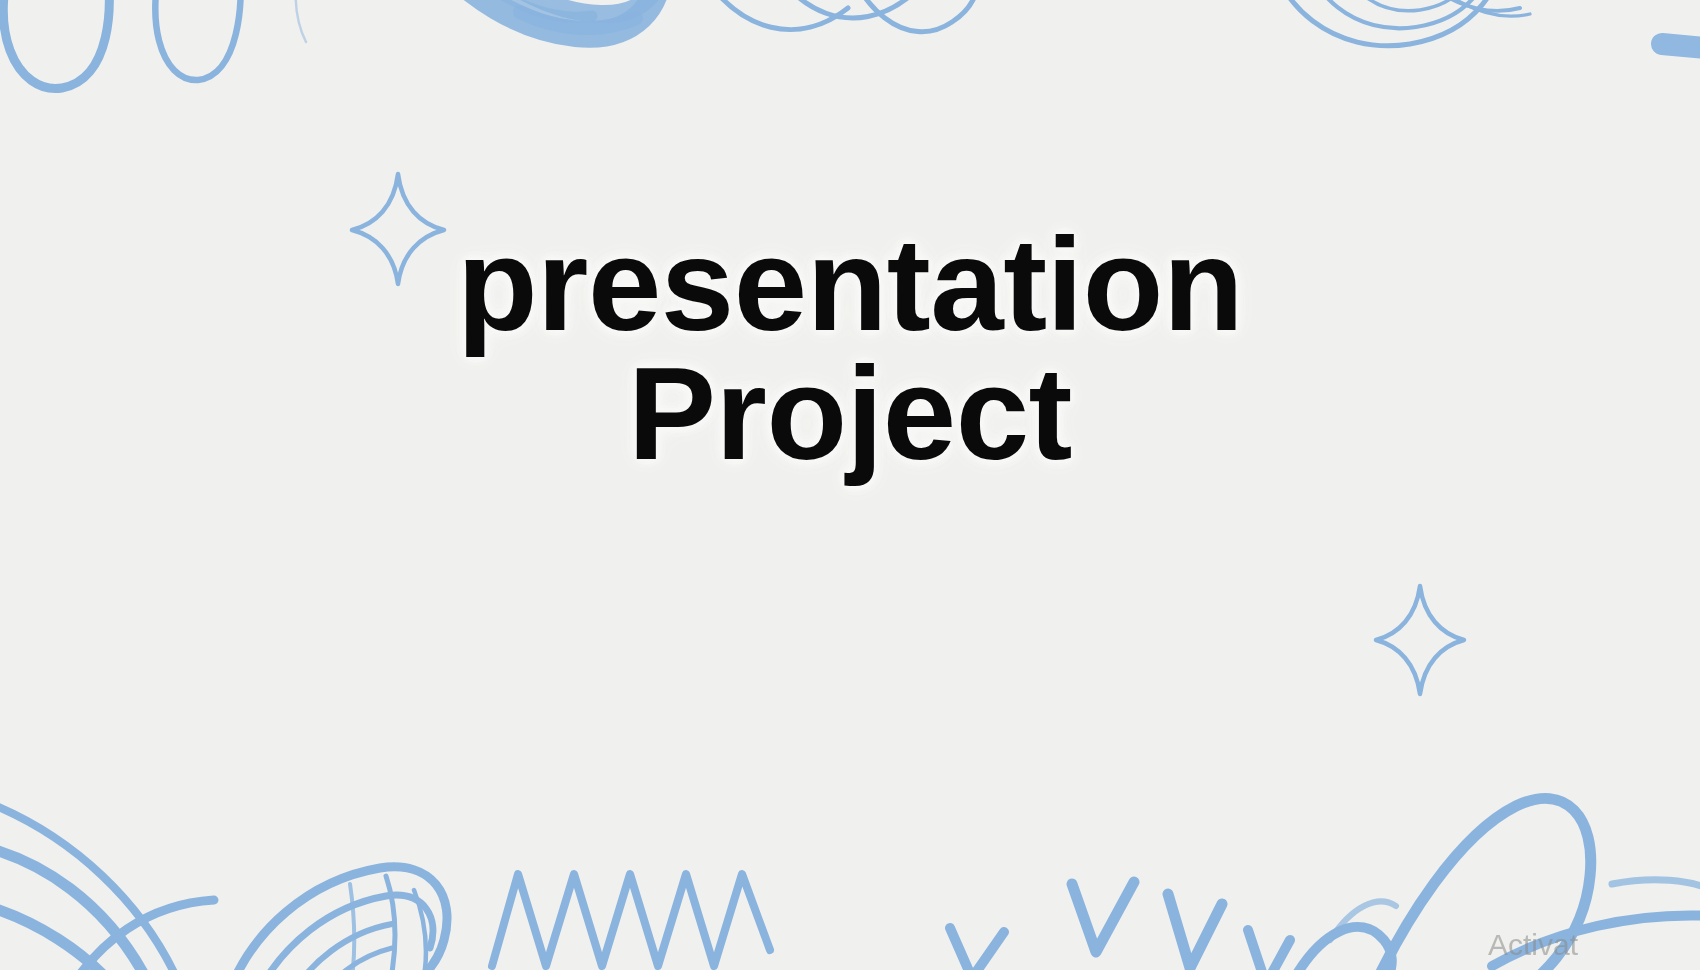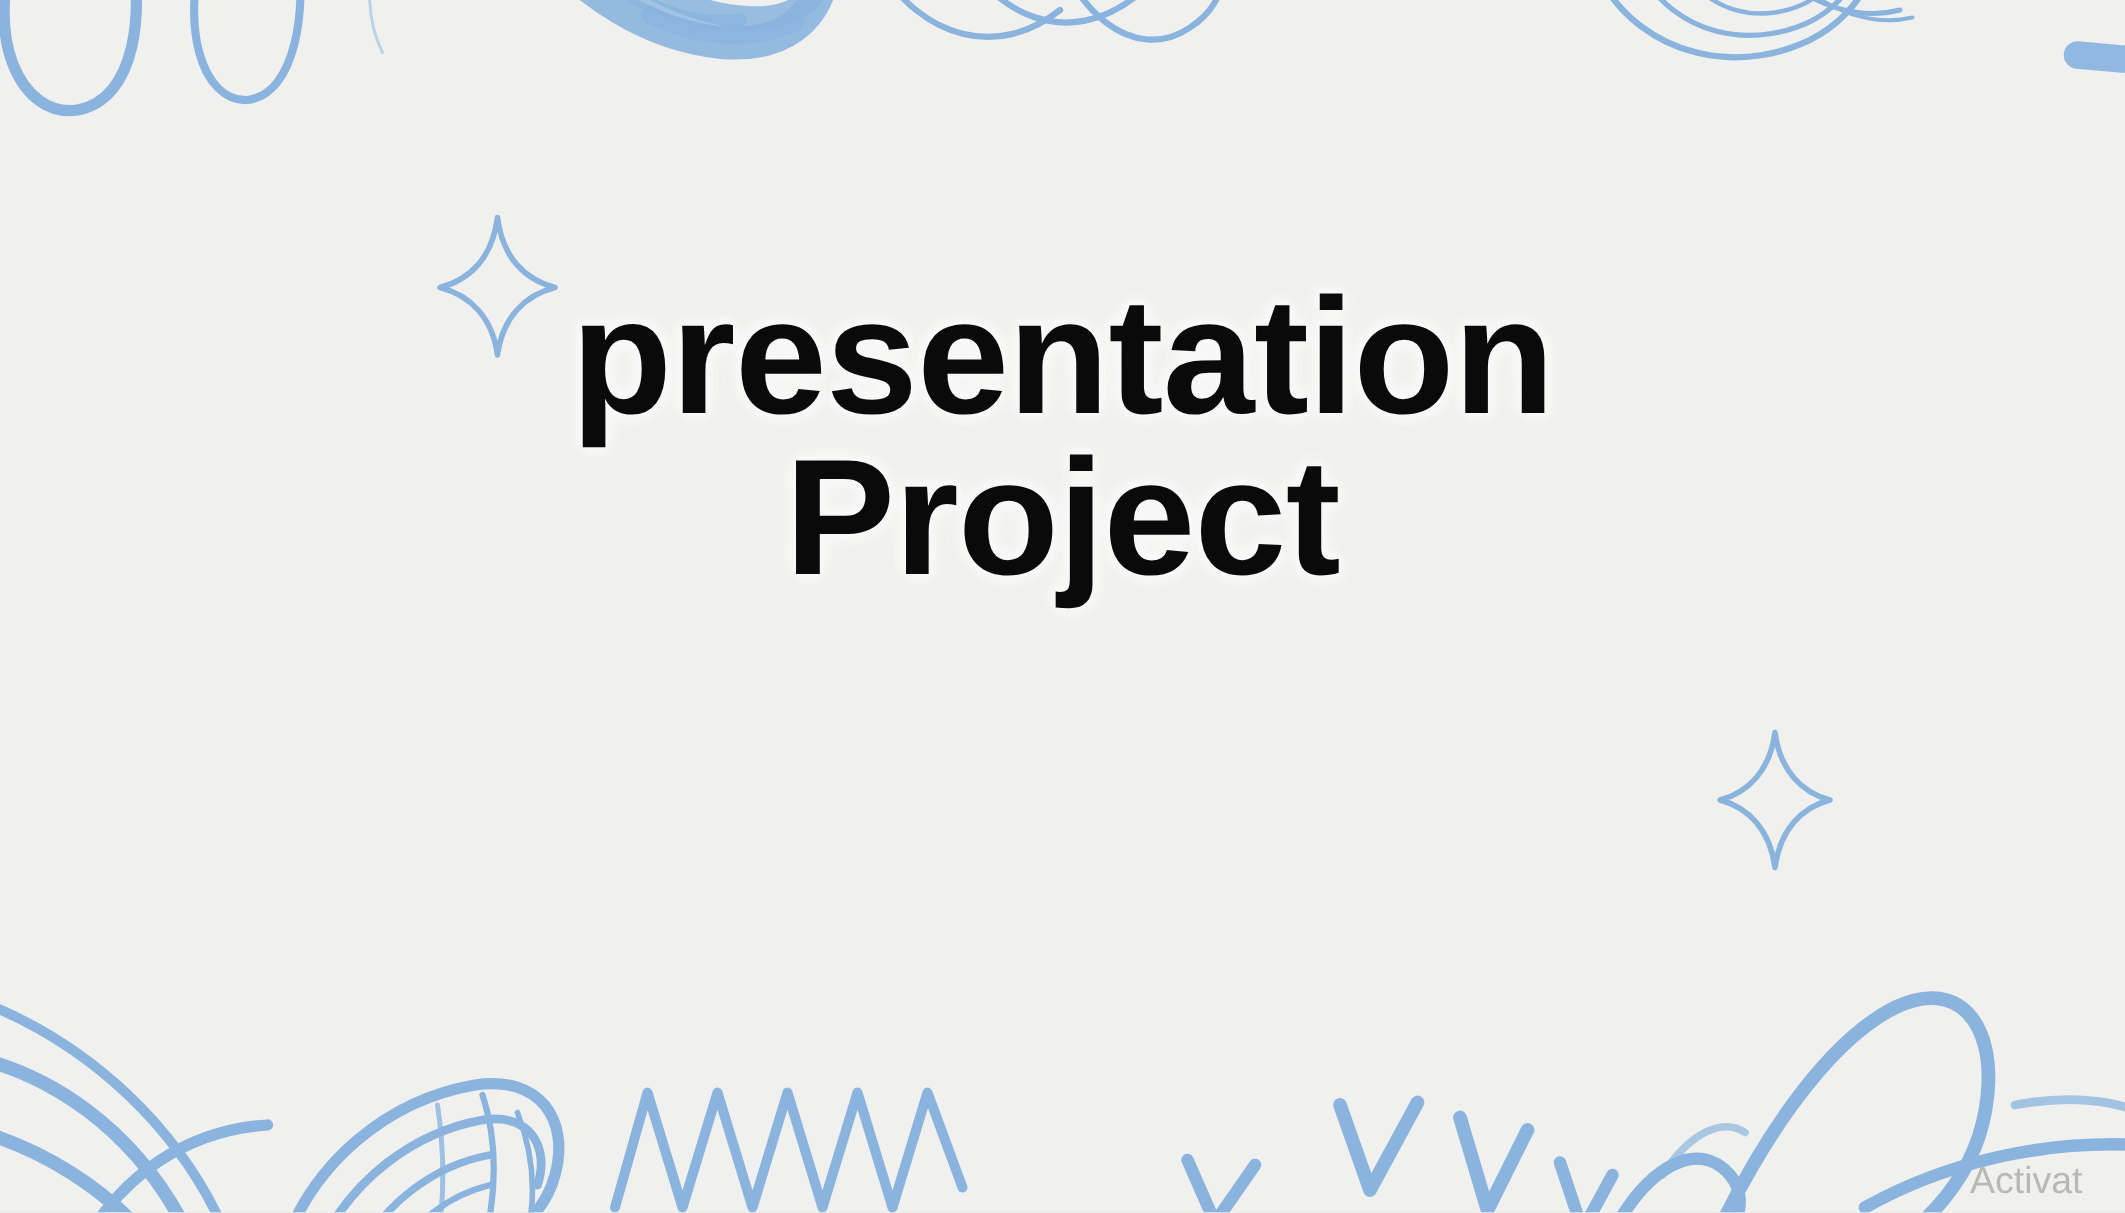--- a/index.html
+++ b/index.html
@@ -57,21 +57,21 @@
     font-size: 62px;
     font-weight: bold;
     color: rgba(170,170,165,0.40);
     letter-spacing: 2px;
     direction: rtl;
     z-index: 3;
     user-select: none;
   }
   .wm-activate {
     position: absolute;
-    left: 1576px;
+    left: 1488px;
     top: 928px;
     font-family: "Liberation Sans", sans-serif;
     font-size: 30px;
     color: rgba(138,138,134,0.55);
     white-space: nowrap;
     z-index: 3;
     user-select: none;
   }
 </style>
 </head>

